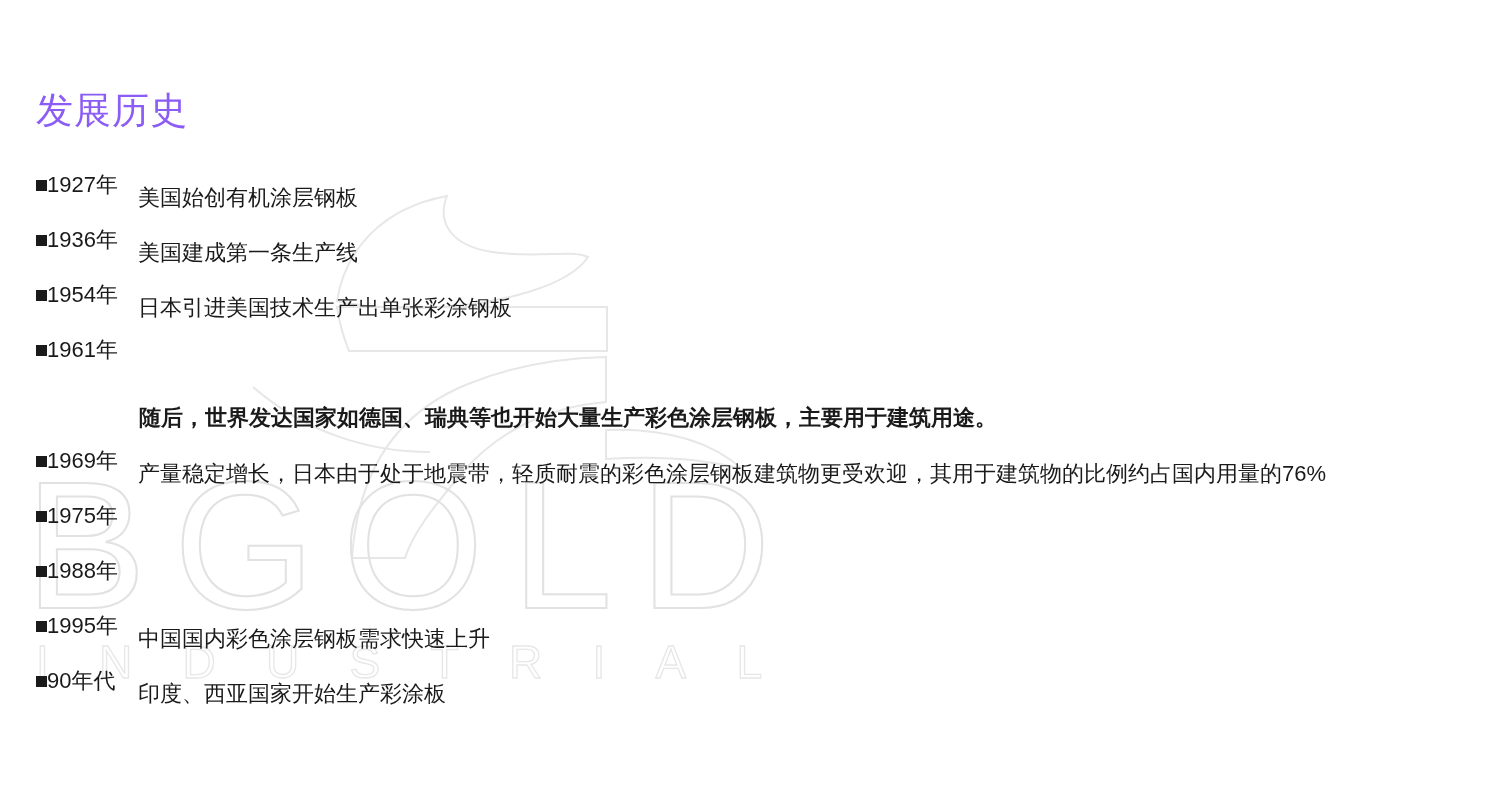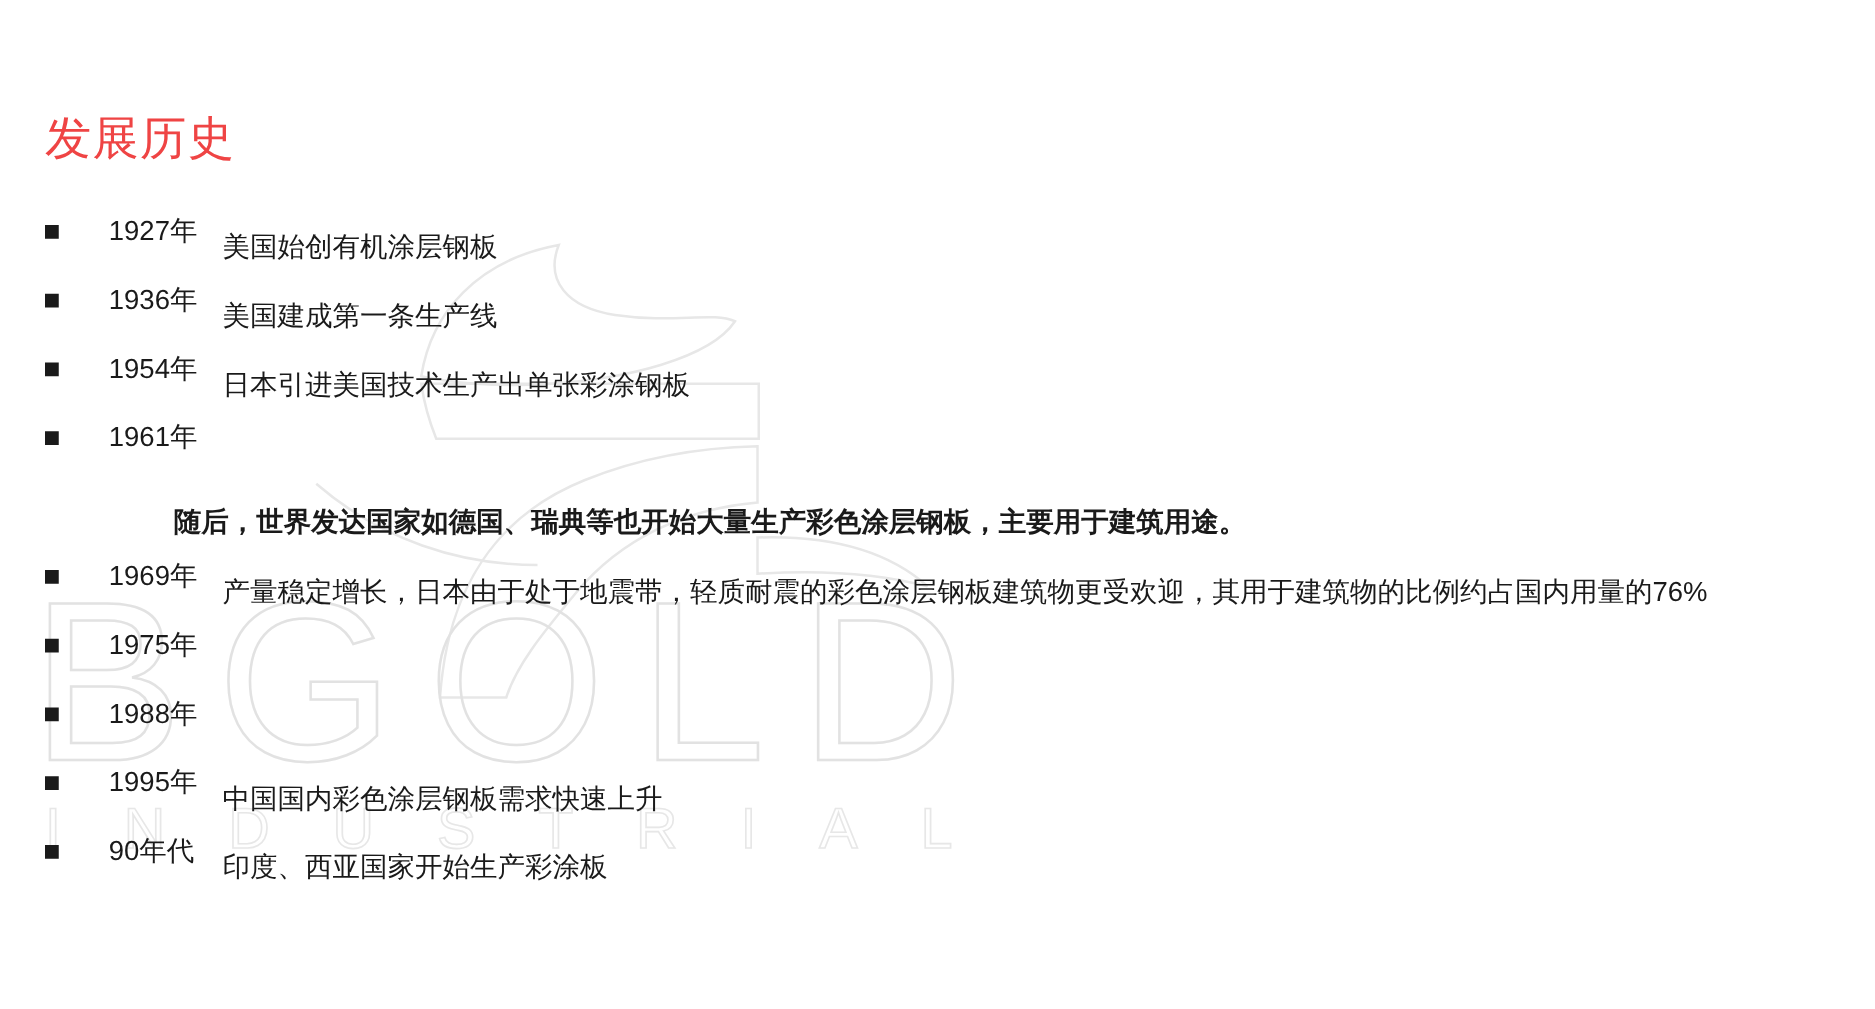--- a/index.html
+++ b/index.html
@@ -14,21 +14,21 @@
   
   .watermark{
     position:absolute;left:0;top:0;width:1500px;height:807px;
     pointer-events:none;
   }
   
   .slide-title{
     position:absolute;left:36px;top:62px;
     font-size:37px;line-height:1.3;
     font-weight:400;
-    color:#ef4444;
+    color:#8b5cf6;
     letter-spacing:1px;
     white-space:pre;
   }
   
   .timeline{
     position:absolute;left:36px;top:157px;right:0;
   }
   .row{
     height:55.2px;
     display:flex;
@@ -38,21 +38,20 @@
   }
   .bullet{
     width:11px;height:11px;
     background:#1a1a1a;
     flex:none;
     margin-top:1px;
   }
   .year{
     width:91px;
     flex:none;
-    margin-left:40px;
   }
   .text{
     flex:none;
     margin-top:26px;
   }
   .row.cont{
     padding-left:103px;
     font-weight:bold;
   }
 </style>

